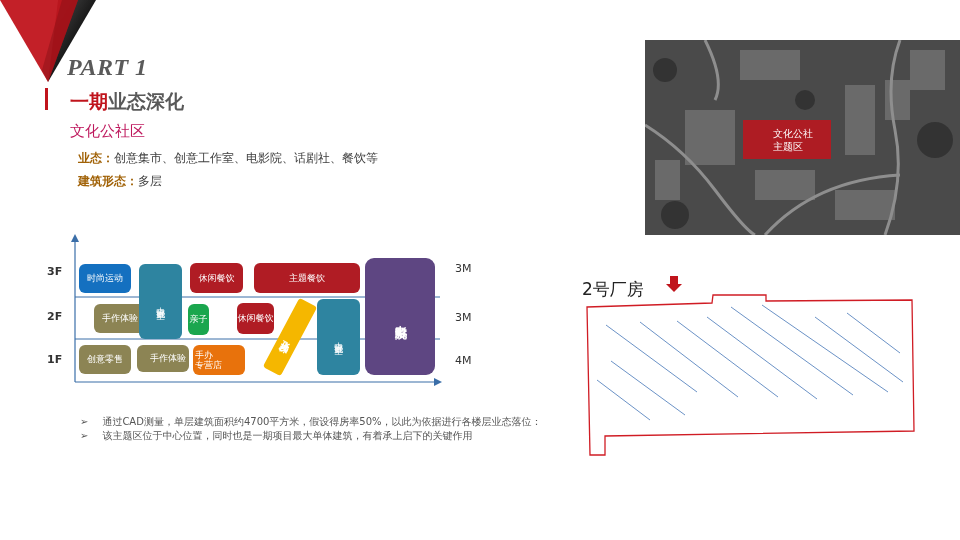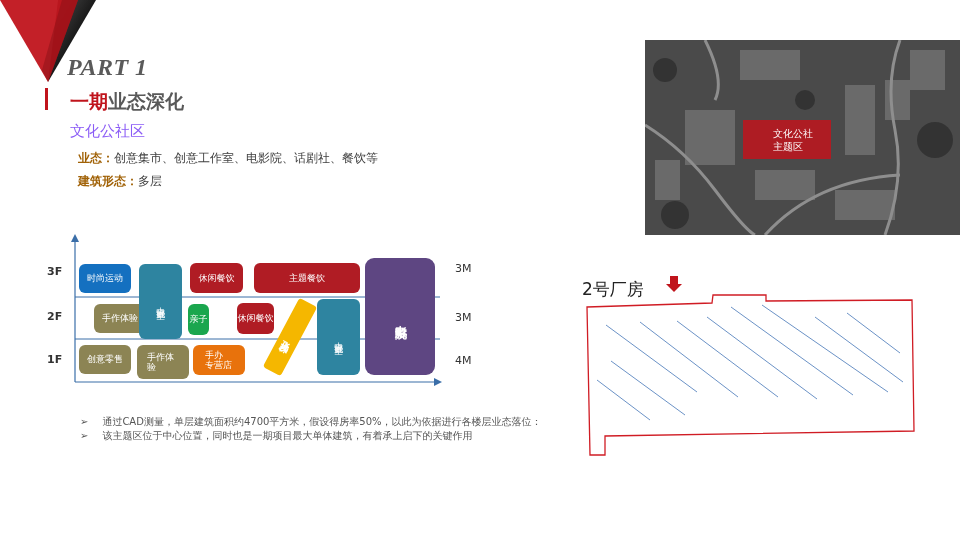--- a/index.html
+++ b/index.html
@@ -3,21 +3,21 @@
 <meta charset="utf-8">
 <style>
   html,body{margin:0;padding:0;}
   body{width:960px;height:540px;position:relative;overflow:hidden;background:#ffffff;font-family:"DejaVu Sans","Liberation Sans",sans-serif;}
   .abs{position:absolute;}
   .corner{left:0;top:0;width:100px;height:82px;}
   .part{left:67px;top:54px;font-family:Liberation Serif, serif;font-style:italic;font-weight:bold;font-size:24px;color:#5a5a5a;letter-spacing:0.5px;}
   .redbar{left:45px;top:88px;width:3px;height:22px;background:#c0141c;}
   .heading{left:70px;top:89px;font-size:19px;font-weight:bold;color:#595959;}
   .heading .hl{color:#c0141c;}
-  .subtitle{left:70px;top:122px;font-size:15px;color:#8b5cf6;}
+  .subtitle{left:70px;top:122px;font-size:15px;color:#be185d;}
   .line{font-size:12px;color:#404040;}
   .line b{color:#a16207;margin-left:8px;}
   .l1{left:70px;top:150px;}
   .l2{left:70px;top:173px;}
   .chart{left:40px;top:232px;width:440px;height:160px;}
   .blk{position:absolute;border-radius:6px;color:#fff;font-size:9px;display:flex;align-items:center;justify-content:center;text-align:center;line-height:1.15;}
   .vert{writing-mode:vertical-rl;letter-spacing:1px;}
   .flabel{position:absolute;font-size:11px;color:#333;font-weight:bold;}
   .mlabel{position:absolute;font-size:11px;color:#333;}
   .bullets{left:80px;top:415px;font-size:10px;color:#555;line-height:14px;}
@@ -62,28 +62,28 @@
   <div class="flabel" style="left:7px;top:78px">2F</div>
   <div class="flabel" style="left:7px;top:121px">1F</div>
   <div class="mlabel" style="left:415px;top:30px">3M</div>
   <div class="mlabel" style="left:415px;top:79px">3M</div>
   <div class="mlabel" style="left:415px;top:122px">4M</div>
 
   <div class="blk" style="left:39px;top:32px;width:52px;height:29px;background:#1470c0">时尚运动</div>
   <div class="blk" style="left:54px;top:72px;width:52px;height:29px;background:#8c8454">手作体验</div>
   <div class="blk" style="left:39px;top:113px;width:52px;height:29px;background:#8c8454">创意零售</div>
   <div class="blk vert" style="left:99px;top:32px;width:43px;height:75px;background:#2e84a0">中庭挑空</div>
-  <div class="blk" style="left:97px;top:113px;width:52px;height:34px;background:#8c8454;flex-direction:column;align-items:flex-start;padding-left:10px;box-sizing:border-box">
+  <div class="blk" style="left:97px;top:113px;width:52px;height:27px;background:#8c8454;flex-direction:row;align-items:center;padding-left:10px;box-sizing:border-box">
       <span>手作体</span>
       <span>验</span>
     </div>
   <div class="blk" style="left:150px;top:31px;width:53px;height:30px;background:#b01c24">休闲餐饮</div>
   <div class="blk" style="left:148px;top:72px;width:21px;height:31px;background:#1aa64e">亲子</div>
   <div class="blk" style="left:197px;top:71px;width:37px;height:31px;background:#b01c24">休闲餐饮</div>
-  <div class="blk" style="left:153px;top:113px;width:52px;height:30px;background:#e8720c;flex-direction:column;align-items:flex-start;padding-left:12px;box-sizing:border-box">
+  <div class="blk" style="left:153px;top:113px;width:52px;height:30px;background:#e8720c;flex-direction:column;align-items:flex-start;padding-left:2px;box-sizing:border-box">
       <span>手办</span>
       <span>专营店</span>
     </div>
   <div class="blk" style="left:214px;top:31px;width:106px;height:30px;background:#b01c24">主题餐饮</div>
   <div class="blk vert" style="left:240px;top:66px;width:20px;height:78px;background:#f5b700;transform:rotate(28deg);border-radius:3px;font-weight:bold">飞天扶梯</div>
   <div class="blk vert" style="left:277px;top:67px;width:43px;height:76px;background:#2e84a0">中庭挑空</div>
   <div class="blk vert" style="left:325px;top:26px;width:70px;height:117px;background:#5e4682;border-radius:9px;font-size:12px;font-weight:bold">电影院</div>
 </div>
 
 <div class="abs bullets">

